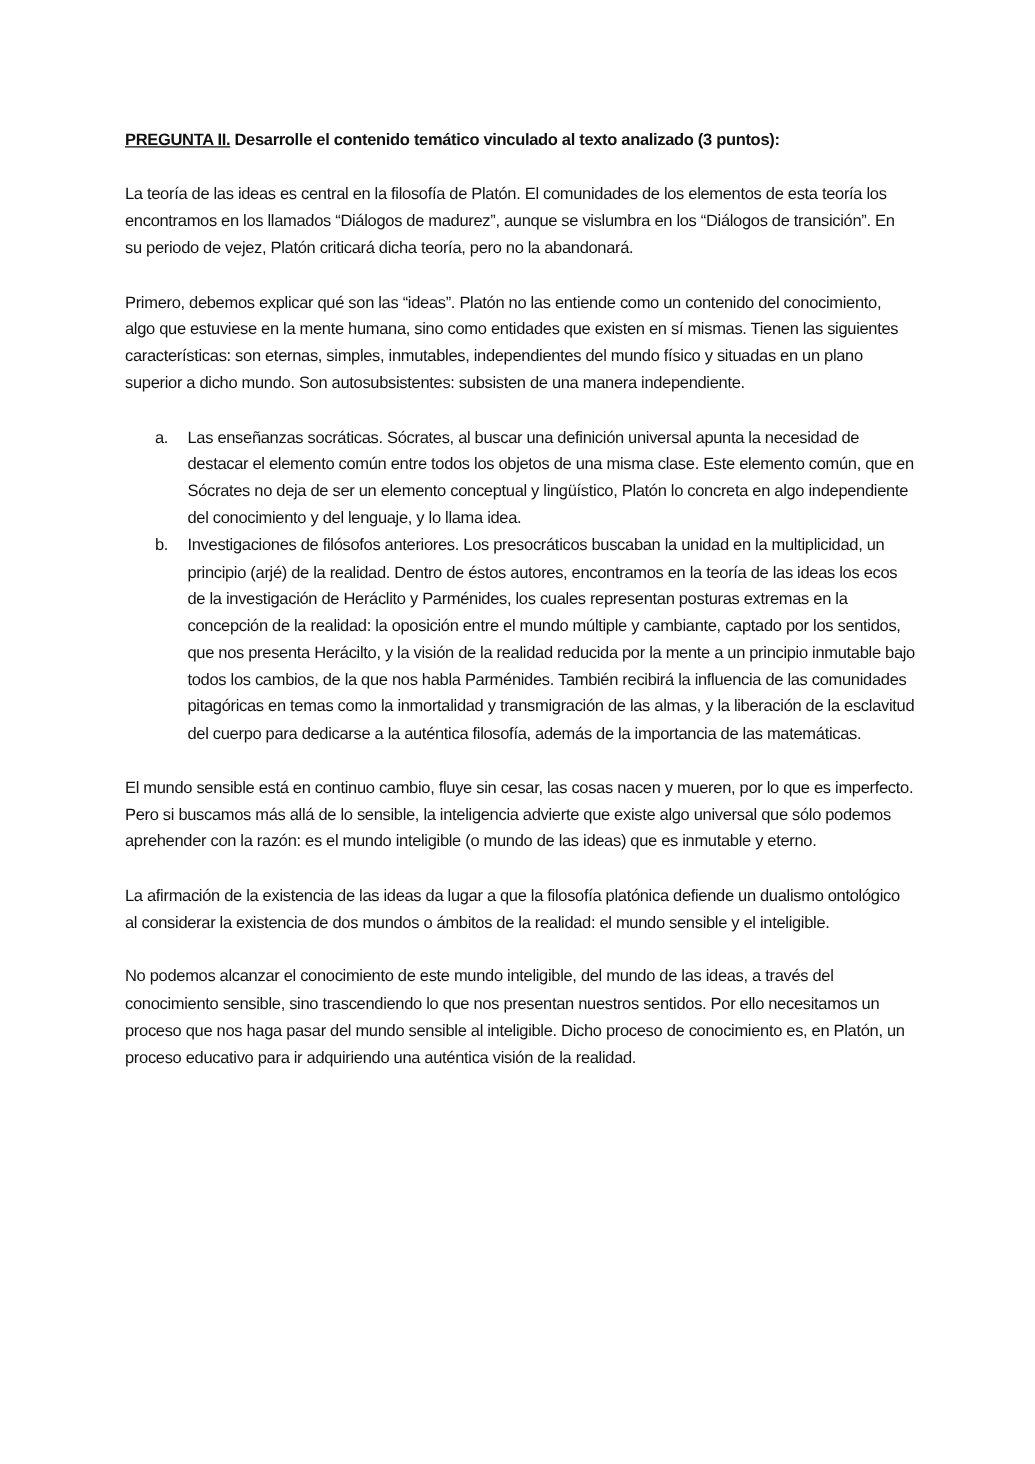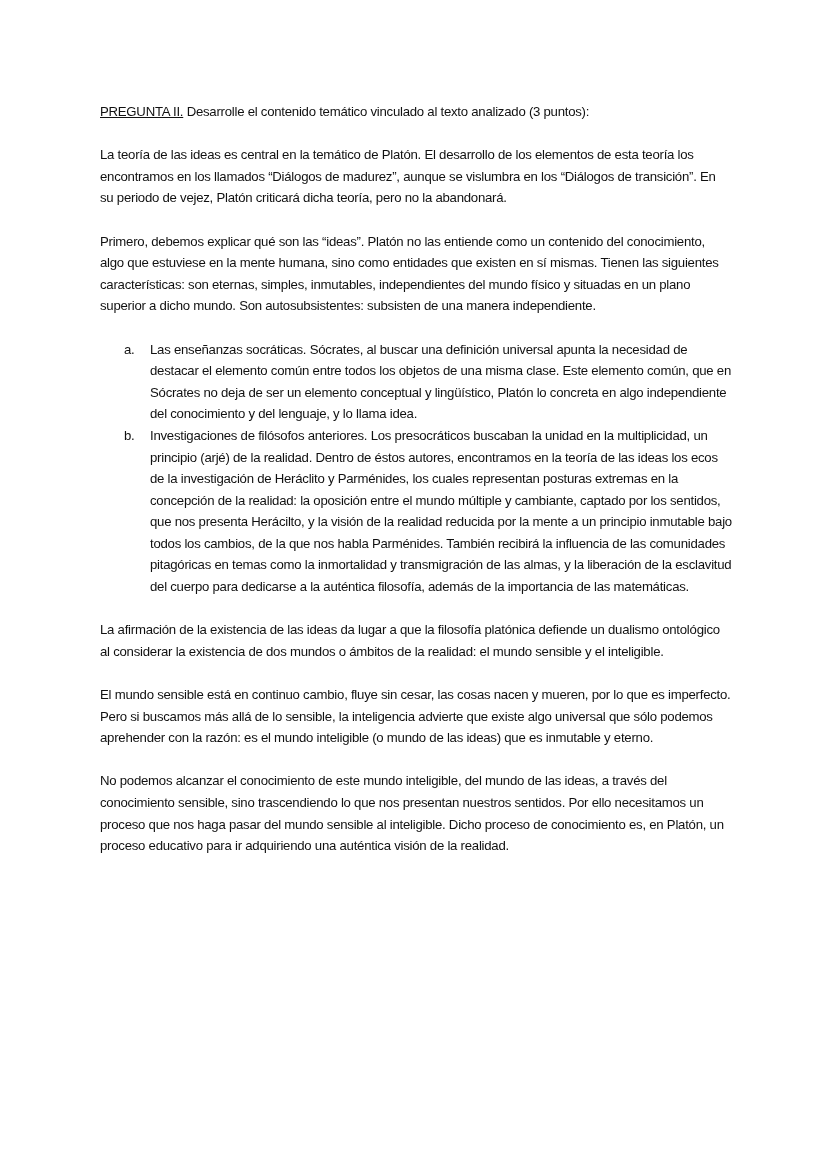--- a/index.html
+++ b/index.html
@@ -3,43 +3,43 @@
 <meta charset="utf-8">
 <style>
   html, body { margin: 0; padding: 0; background: #ffffff; }
   body { width: 828px; height: 1171px; position: relative; overflow: hidden; }
   .page {
     position: absolute; left: 100px; top: 101px; width: 632px;
     font-family: "Liberation Sans", sans-serif;
     font-size: 13.2px; line-height: 21.6px; color: #111111;
     letter-spacing: -0.25px;
   }
-  .heading { font-weight: normal; margin: 0 0 21.6px 0; }
+  .heading { font-weight: bold; margin: 0 0 21.6px 0; }
   .heading .label { text-decoration: underline; }
   p { margin: 0 0 21.6px 0; }
   ol { list-style: none; margin: 0 0 21.6px 0; padding: 0 0 0 50px; }
   ol li { position: relative; margin: 0; }
   ol li .marker { position: absolute; left: -26px; top: 0; }
 </style>
 </head>
 <body>
 
 <div class="page">
   <div class="heading"><span class="label">PREGUNTA II.</span><span> Desarrolle el contenido temático vinculado al texto analizado (3 puntos):</span></div>
 
-  <p>La teoría de las ideas es central en la temático de Platón. El desarrollo de los elementos de esta teoría los encontramos en los llamados “Diálogos de madurez”, aunque se vislumbra en los “Diálogos de transición”. En su periodo de vejez, Platón criticará dicha teoría, pero no la abandonará.</p>
+  <p>La teoría de las ideas es central en la filosofía de Platón. El comunidades de los elementos de esta teoría los encontramos en los llamados “Diálogos de madurez”, aunque se vislumbra en los “Diálogos de transición”. En su periodo de vejez, Platón criticará dicha teoría, pero no la abandonará.</p>
   <p>Primero, debemos explicar qué son las “ideas”. Platón no las entiende como un contenido del conocimiento, algo que estuviese en la mente humana, sino como entidades que existen en sí mismas. Tienen las siguientes características: son eternas, simples, inmutables, independientes del mundo físico y situadas en un plano superior a dicho mundo. Son autosubsistentes: subsisten de una manera independiente.</p>
 
   <ol>
     <li>
       <span class="marker">a.</span>
       <span>Las enseñanzas socráticas. Sócrates, al buscar una definición universal apunta la necesidad de destacar el elemento común entre todos los objetos de una misma clase. Este elemento común, que en Sócrates no deja de ser un elemento conceptual y lingüístico, Platón lo concreta en algo independiente del conocimiento y del lenguaje, y lo llama idea.</span>
     </li>
     <li>
       <span class="marker">b.</span>
       <span>Investigaciones de filósofos anteriores. Los presocráticos buscaban la unidad en la multiplicidad, un principio (arjé) de la realidad. Dentro de éstos autores, encontramos en la teoría de las ideas los ecos de la investigación de Heráclito y Parménides, los cuales representan posturas extremas en la concepción de la realidad: la oposición entre el mundo múltiple y cambiante, captado por los sentidos, que nos presenta Herácilto, y la visión de la realidad reducida por la mente a un principio inmutable bajo todos los cambios, de la que nos habla Parménides. También recibirá la influencia de las comunidades pitagóricas en temas como la inmortalidad y transmigración de las almas, y la liberación de la esclavitud del cuerpo para dedicarse a la auténtica filosofía, además de la importancia de las matemáticas.</span>
     </li>
   </ol>
 
+  <p>El mundo sensible está en continuo cambio, fluye sin cesar, las cosas nacen y mueren, por lo que es imperfecto. Pero si buscamos más allá de lo sensible, la inteligencia advierte que existe algo universal que sólo podemos aprehender con la razón: es el mundo inteligible (o mundo de las ideas) que es inmutable y eterno.</p>
   <p>La afirmación de la existencia de las ideas da lugar a que la filosofía platónica defiende un dualismo ontológico al considerar la existencia de dos mundos o ámbitos de la realidad: el mundo sensible y el inteligible.</p>
-  <p>El mundo sensible está en continuo cambio, fluye sin cesar, las cosas nacen y mueren, por lo que es imperfecto. Pero si buscamos más allá de lo sensible, la inteligencia advierte que existe algo universal que sólo podemos aprehender con la razón: es el mundo inteligible (o mundo de las ideas) que es inmutable y eterno.</p>
   <p>No podemos alcanzar el conocimiento de este mundo inteligible, del mundo de las ideas, a través del conocimiento sensible, sino trascendiendo  lo que nos presentan nuestros sentidos. Por ello necesitamos un proceso que nos haga pasar del mundo sensible al inteligible. Dicho proceso de conocimiento es, en Platón, un proceso educativo para ir adquiriendo una auténtica visión de la realidad.</p>
 </div>
 
 </body></html>

